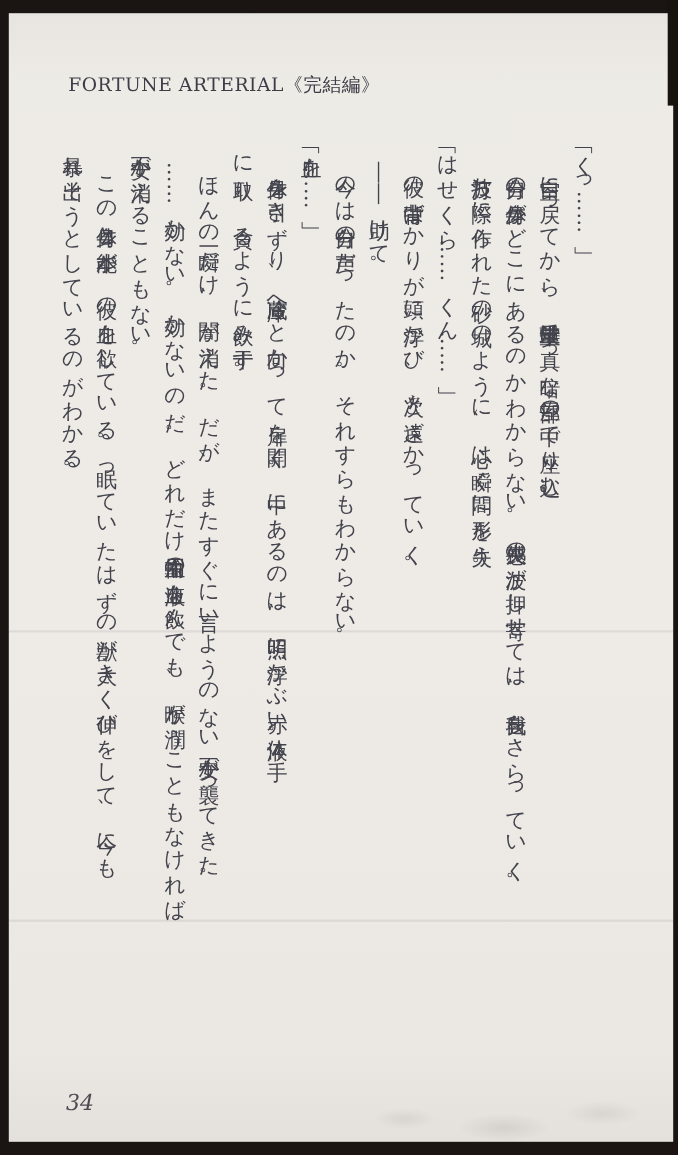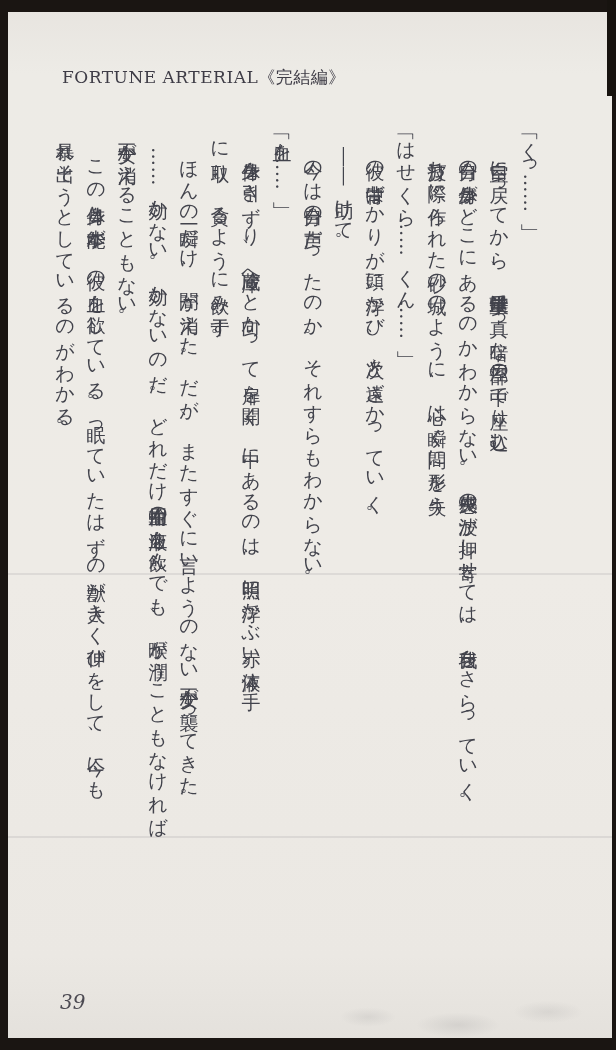--- a/index.html
+++ b/index.html
@@ -97,16 +97,16 @@
         <p class="vline indent">……効かない。効かないのだ。どれだけ輸血用の血液を飲んでも、喉が潤うこともなければ</p>
         <p class="vline">不安が消えることもない。</p>
         <p class="vline indent">この身体と本能が、彼の血を欲している。眠っていたはずの獣が大きく伸びをして、今にも</p>
         <p class="vline">暴れ出そうとしているのがわかる。</p>
       </div>
 
     <div class="streak s1"></div>
     <div class="streak s2"></div>
     <div class="smudges"></div>
 
-    <div class="page-number">39</div>
+    <div class="page-number">34</div>
   </div>
   <div class="edge-tr"></div>
 </div>
 
 </body></html>

